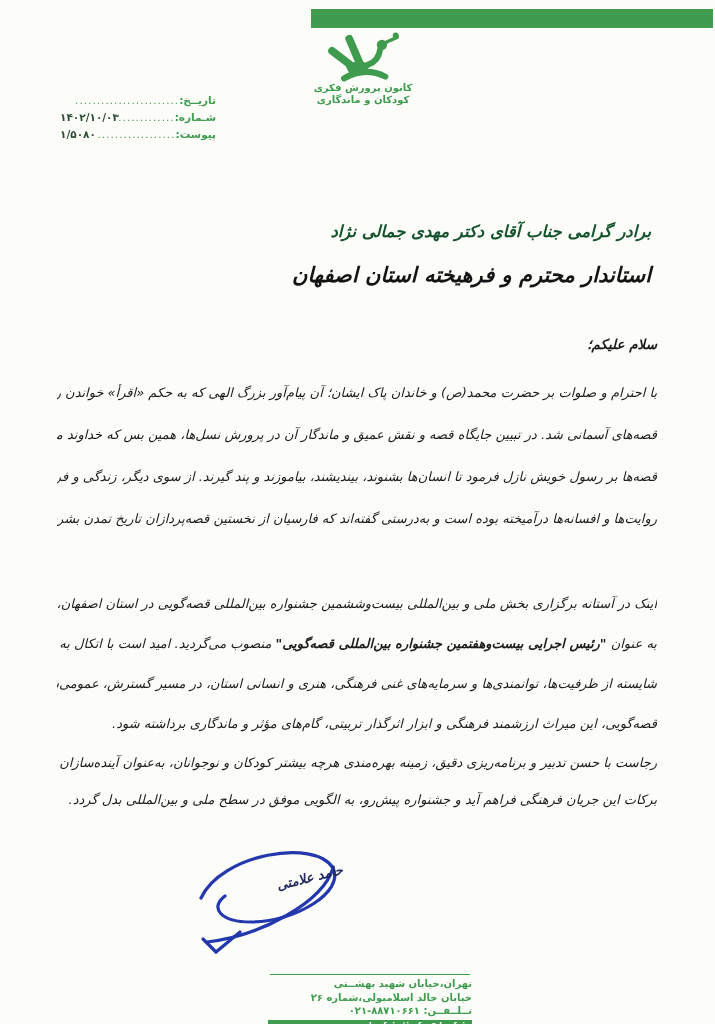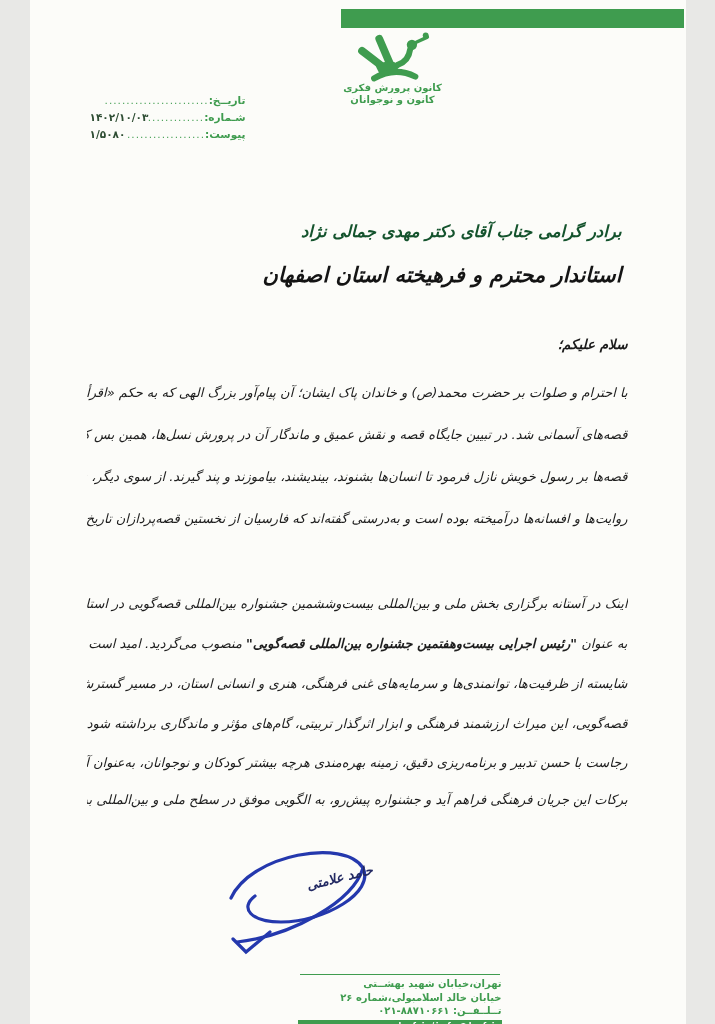--- a/index.html
+++ b/index.html
@@ -1,17 +1,17 @@
 <!DOCTYPE html>
 <html lang="fa" dir="rtl"><head>
 <meta charset="utf-8">
 <style>
   html,body{margin:0;padding:0;background:#e8e8e6;}
   .page{
-    position:relative;width:656px;height:1024px;margin:0 auto;
+    position:relative;width:715px;height:1024px;margin:0 auto;
     background:#fcfcf9;overflow:hidden;
     font-family:"DejaVu Sans",sans-serif;direction:rtl;
   }
   
   .topbar{position:absolute;top:9px;left:311px;right:2px;height:19px;}
   .logo-wrap{position:absolute;top:30px;left:313px;width:100px;text-align:center;}
   .logo-svg{display:block;margin:0 auto;}
   .org-line{font-size:10px;font-weight:bold;line-height:12px;letter-spacing:0;}
   
   .meta{position:absolute;top:94px;left:60px;width:156px;font-size:10.5px;}
@@ -78,21 +78,21 @@
 
         <path d="M56,40 Q68,36 70,22" stroke-width="7"></path>
         <circle cx="72" cy="17" r="6" fill="#3f9c4f" stroke="none"></circle>
         <path d="M77,14 L90,8" stroke-width="4"></path>
         <circle cx="88" cy="6" r="3.4" fill="#3f9c4f" stroke="none"></circle>
 
         <path d="M28,56 Q52,42 76,54" stroke-width="7"></path>
       </g>
     </svg>
     <div class="org-line green">کانون پرورش فکری</div>
-    <div class="org-line green">کانون و نوجوانان</div>
+    <div class="org-line green">کودکان و ماندگاری</div>
   </div>
 
   <div class="meta green">
     <div class="meta-row">
       <span class="meta-label">تاریــخ:</span>
       <span class="meta-dots">........................</span>
       <span class="meta-value ltr"></span>
     </div>
     <div class="meta-row">
       <span class="meta-label">شـماره:</span>

